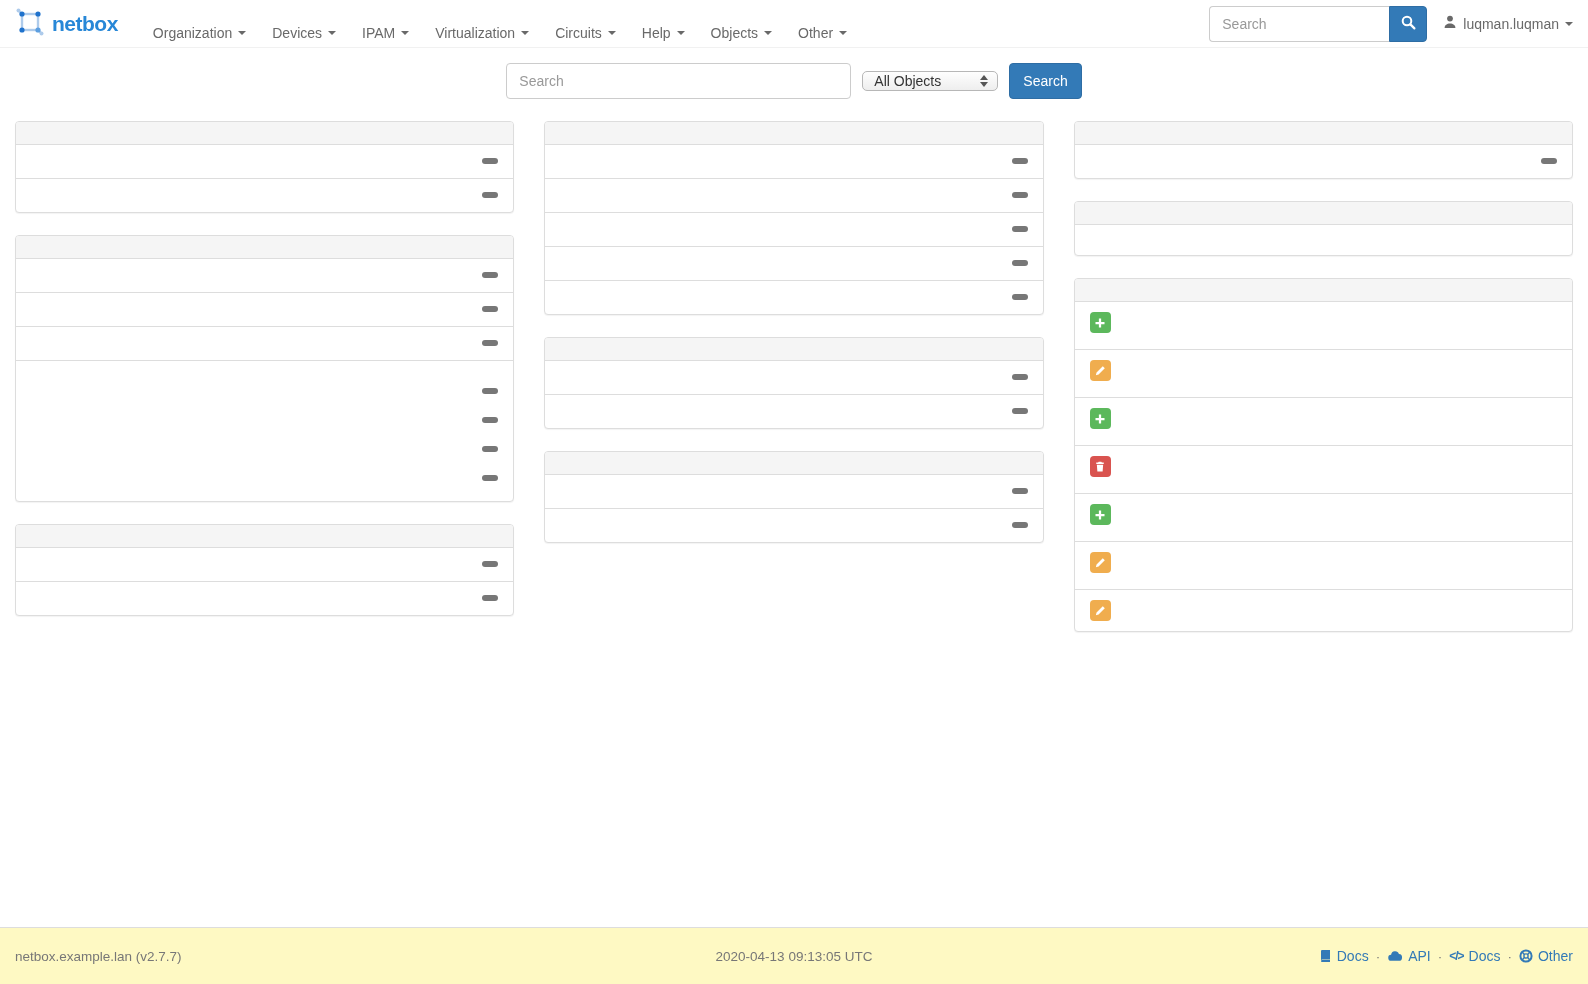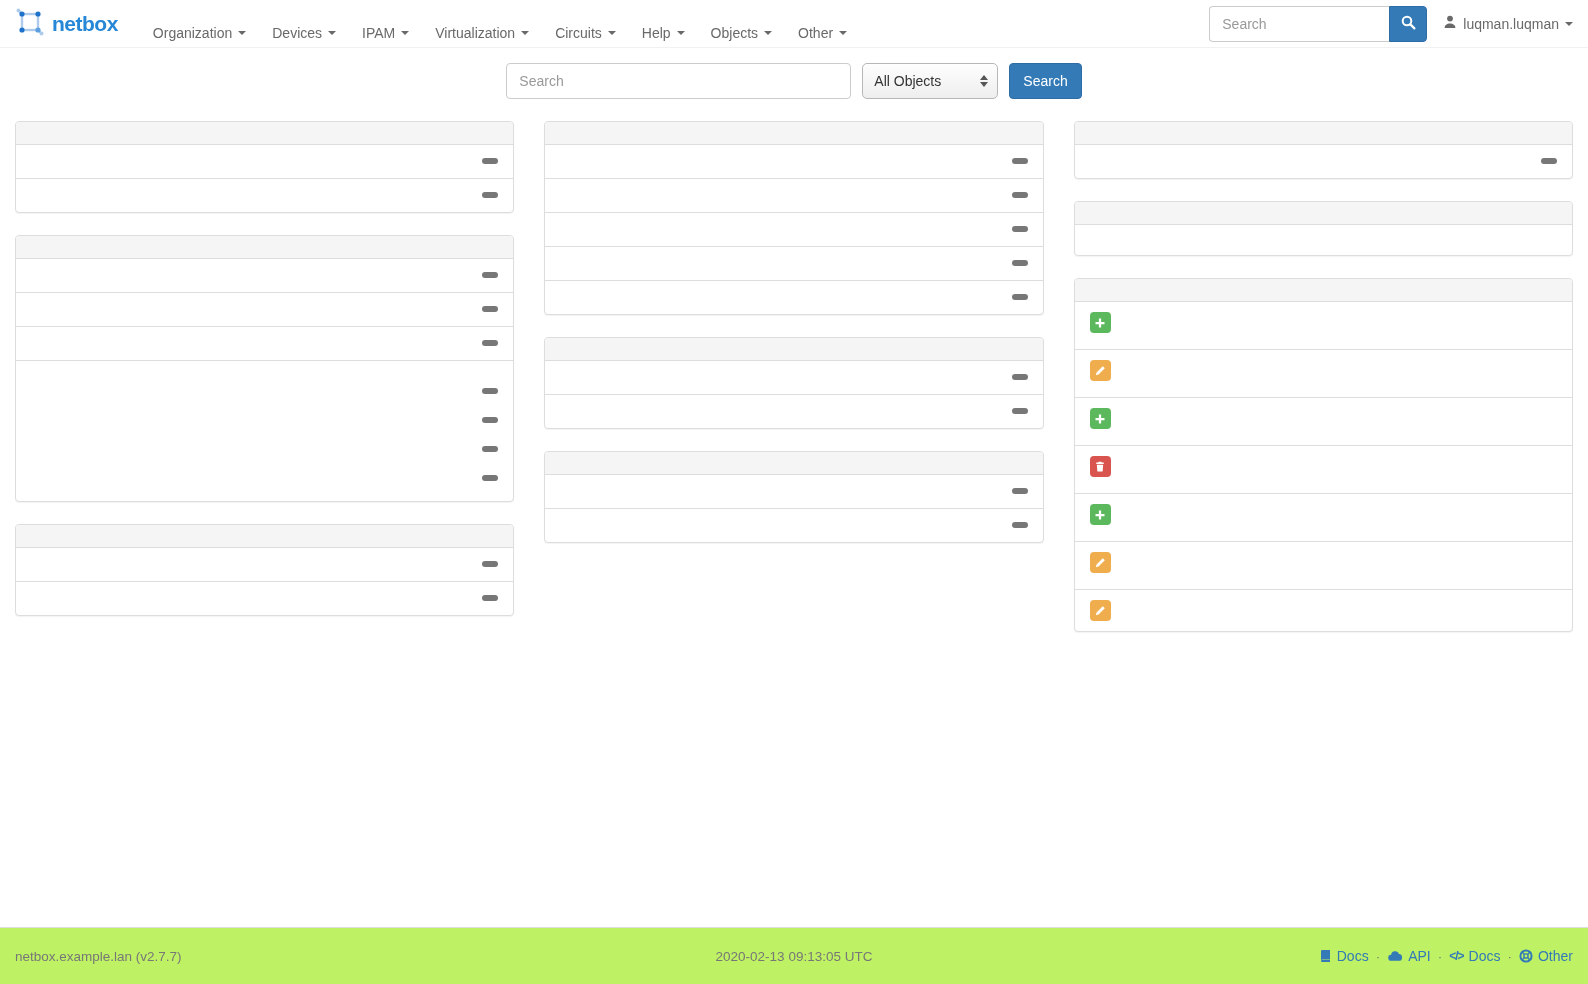--- a/index.html
+++ b/index.html
@@ -51,21 +51,21 @@
     display: flex; justify-content: center; align-items: center; gap: 11px;
     padding: 15px 0 10px 0; flex: 0 0 auto;
   }
   .search-row .query-input {
     width: 345px; height: 36px; padding: 6px 12px;
     border: 1px solid #ccc; border-radius: 4px; font-size: 14px; color: #555; outline: none;
     font-family: "Liberation Sans", sans-serif;
   }
   .search-row .query-input::placeholder { color: #999; }
   .obj-select {
-    width: 136px; height: 36px; padding: 0 9px 0 11px;
+    width: 136px; height: 20px; padding: 0 9px 0 11px;
     border: 1px solid #b7b7b7; border-radius: 5px;
     background: linear-gradient(#fefefe, #eee);
     display: flex; align-items: center; justify-content: space-between;
     font-size: 14px; color: #333; cursor: pointer;
   }
   .sel-arrows { display: flex; flex-direction: column; gap: 2px; }
   .sel-arrows .up { width: 0; height: 0; border-left: 4px solid transparent; border-right: 4px solid transparent; border-bottom: 5px solid #555; }
   .sel-arrows .down { width: 0; height: 0; border-left: 4px solid transparent; border-right: 4px solid transparent; border-top: 5px solid #555; }
   .btn-primary {
     height: 36px; padding: 6px 13px; background: #337ab7; color: #fff;
@@ -121,21 +121,21 @@
   .cl-icon.add { background: #5cb85c; }
   .cl-icon.edit { background: #f0ad4e; }
   .cl-icon.delete { background: #d9534f; }
   .cl-obj-link { color: #337ab7; text-decoration: none; }
   .cl-obj-plain { color: #333; }
   .cl-meta { font-size: 12.5px; color: #888; margin-top: 6px; margin-left: 1px; }
 
   
   .footer {
     flex: 0 0 auto; margin-top: auto;
-    background: #bef264; border-top: 1px solid #ddd;
+    background: #fef9c3; border-top: 1px solid #ddd;
     padding: 20px 15px; position: relative;
     display: flex; align-items: center; justify-content: space-between;
     font-size: 13.5px; color: #777;
   }
   .footer-center { position: absolute; left: 50%; transform: translateX(-50%); }
   .footer-links { display: flex; align-items: center; gap: 7px; text-align: right; }
   .footer-link { color: #337ab7; text-decoration: none; display: inline-flex; align-items: center; gap: 5px; font-size: 14px; }
   .footer-sep { color: #777; }
   .code-glyph { font-weight: bold; font-size: 12px; letter-spacing: -1px; }
 </style>
@@ -485,21 +485,21 @@
               <span class="cl-type"></span>
               <a class="cl-obj-link" href="#"></a>
             </div>
           </div>
         </div>
       </div>
   </main>
 
   <footer class="footer">
     <span>netbox.example.lan (v2.7.7)</span>
-    <span class="footer-center">2020-02-13 09:13:05 UTC</span>
+    <span class="footer-center">2020-04-13 09:13:05 UTC</span>
     <span class="footer-links">
         <a class="footer-link" href="#">
           <span style="display: inline-flex;">
             <svg width="14" height="14" viewBox="0 0 14 14">
               <path d="M3 2.2C3 1.5 3.6 1 4.3 1H12v9.4H4.3c-.5 0-.9.2-1.3.5V2.2z" fill="#337ab7"></path>
               <path d="M3 12.2c0-.7.6-1.2 1.3-1.2H12v2H4.3c-.7 0-1.3-.3-1.3-.8z" fill="#337ab7"></path>
             </svg>
           </span>
           <span>Docs</span>
         </a>

